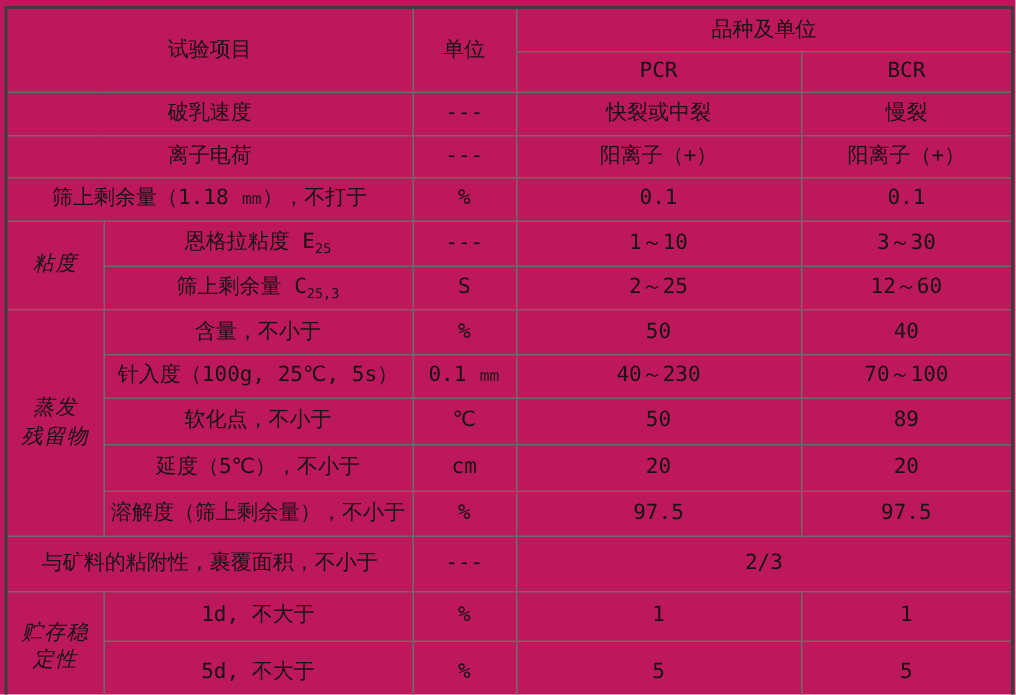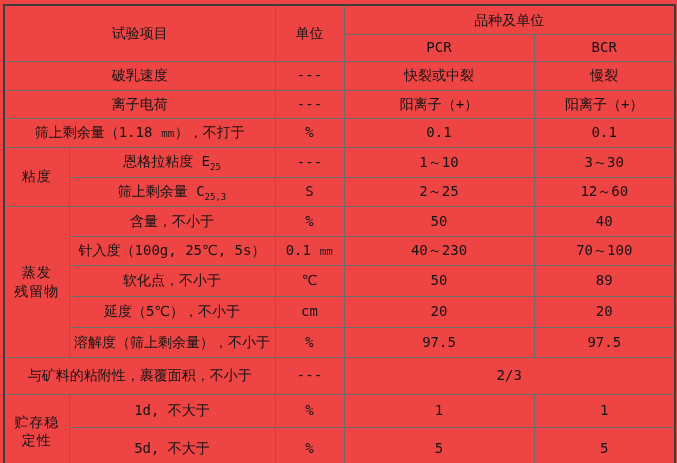--- a/index.html
+++ b/index.html
@@ -4,21 +4,21 @@
 <style>
   html, body {
     margin: 0;
     padding: 0;
     background: #ffffff;
   }
   .canvas {
     position: relative;
     width: 677px;
     height: 463px;
-    background: #ef4444;
+    background: #be185d;
     font-family: "DejaVu Sans Mono", "DejaVu Sans", monospace;
     color: #141414;
   }
   table.spec {
     position: absolute;
     left: 3px;
     top: 4px;
     width: 671px;
     border-collapse: collapse;
     table-layout: fixed;
@@ -34,20 +34,21 @@
     line-height: 1.3;
     white-space: pre-line;
     overflow: hidden;
   }
   table.spec sub {
     font-size: 9px;
     line-height: 1;
   }
   .grp {
     letter-spacing: 1px;
+    font-style: italic;
   }
 </style>
 </head>
 <body>
 
 <div class="canvas">
   <table class="spec">
     <colgroup>
       <col style="width:65px">
       <col style="width:206px">

